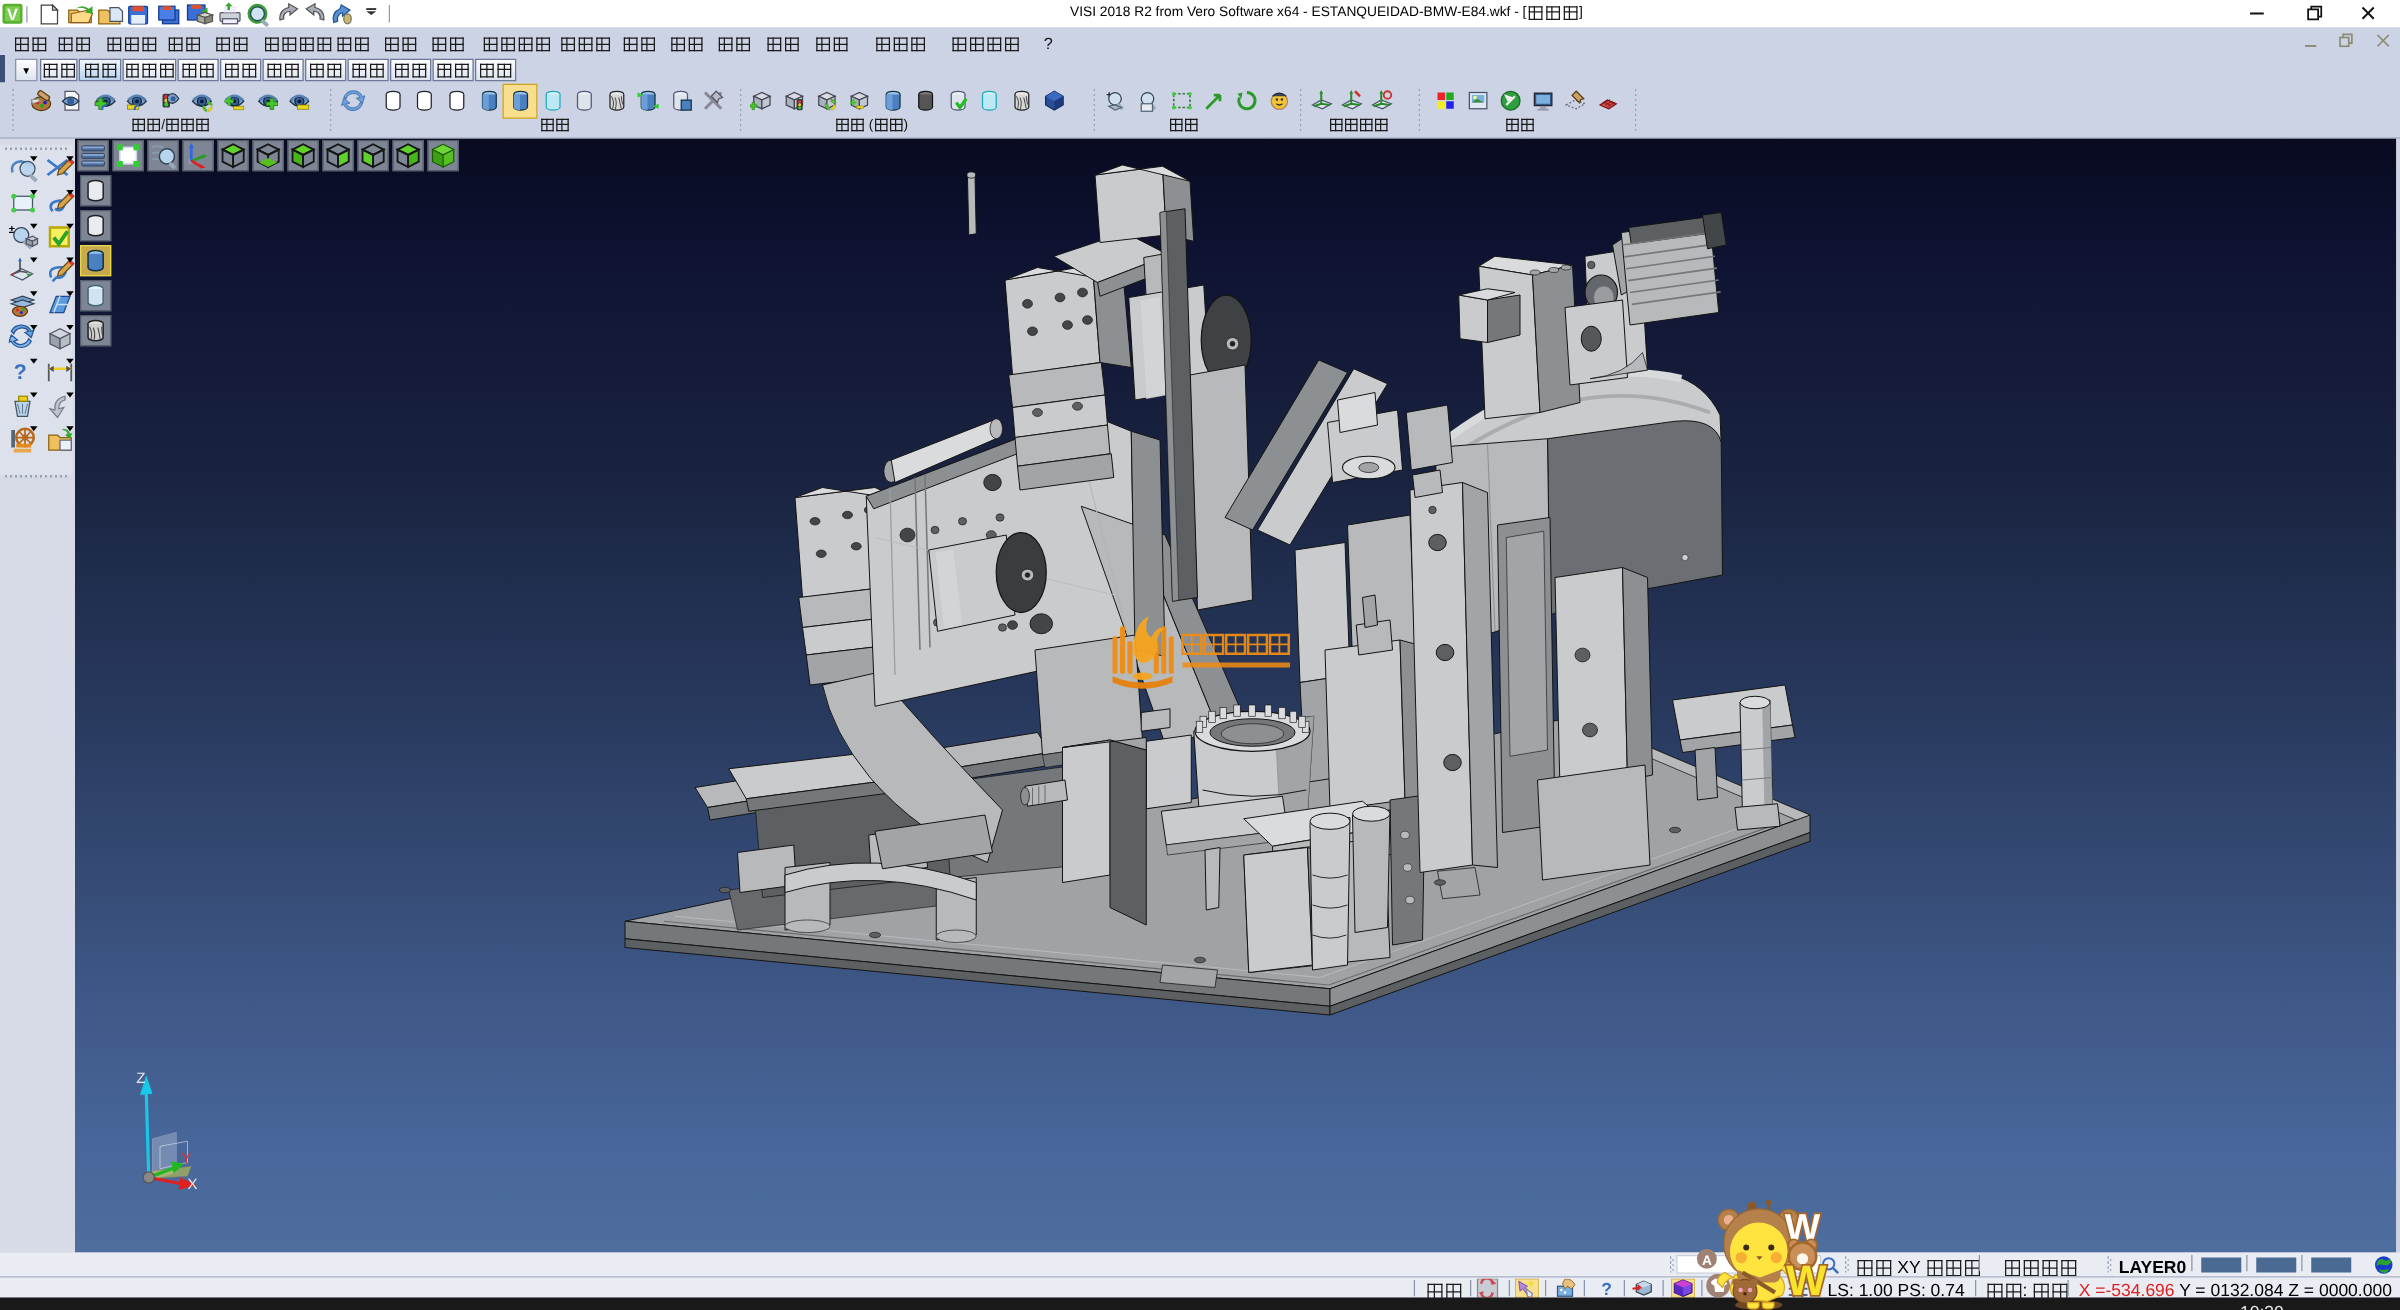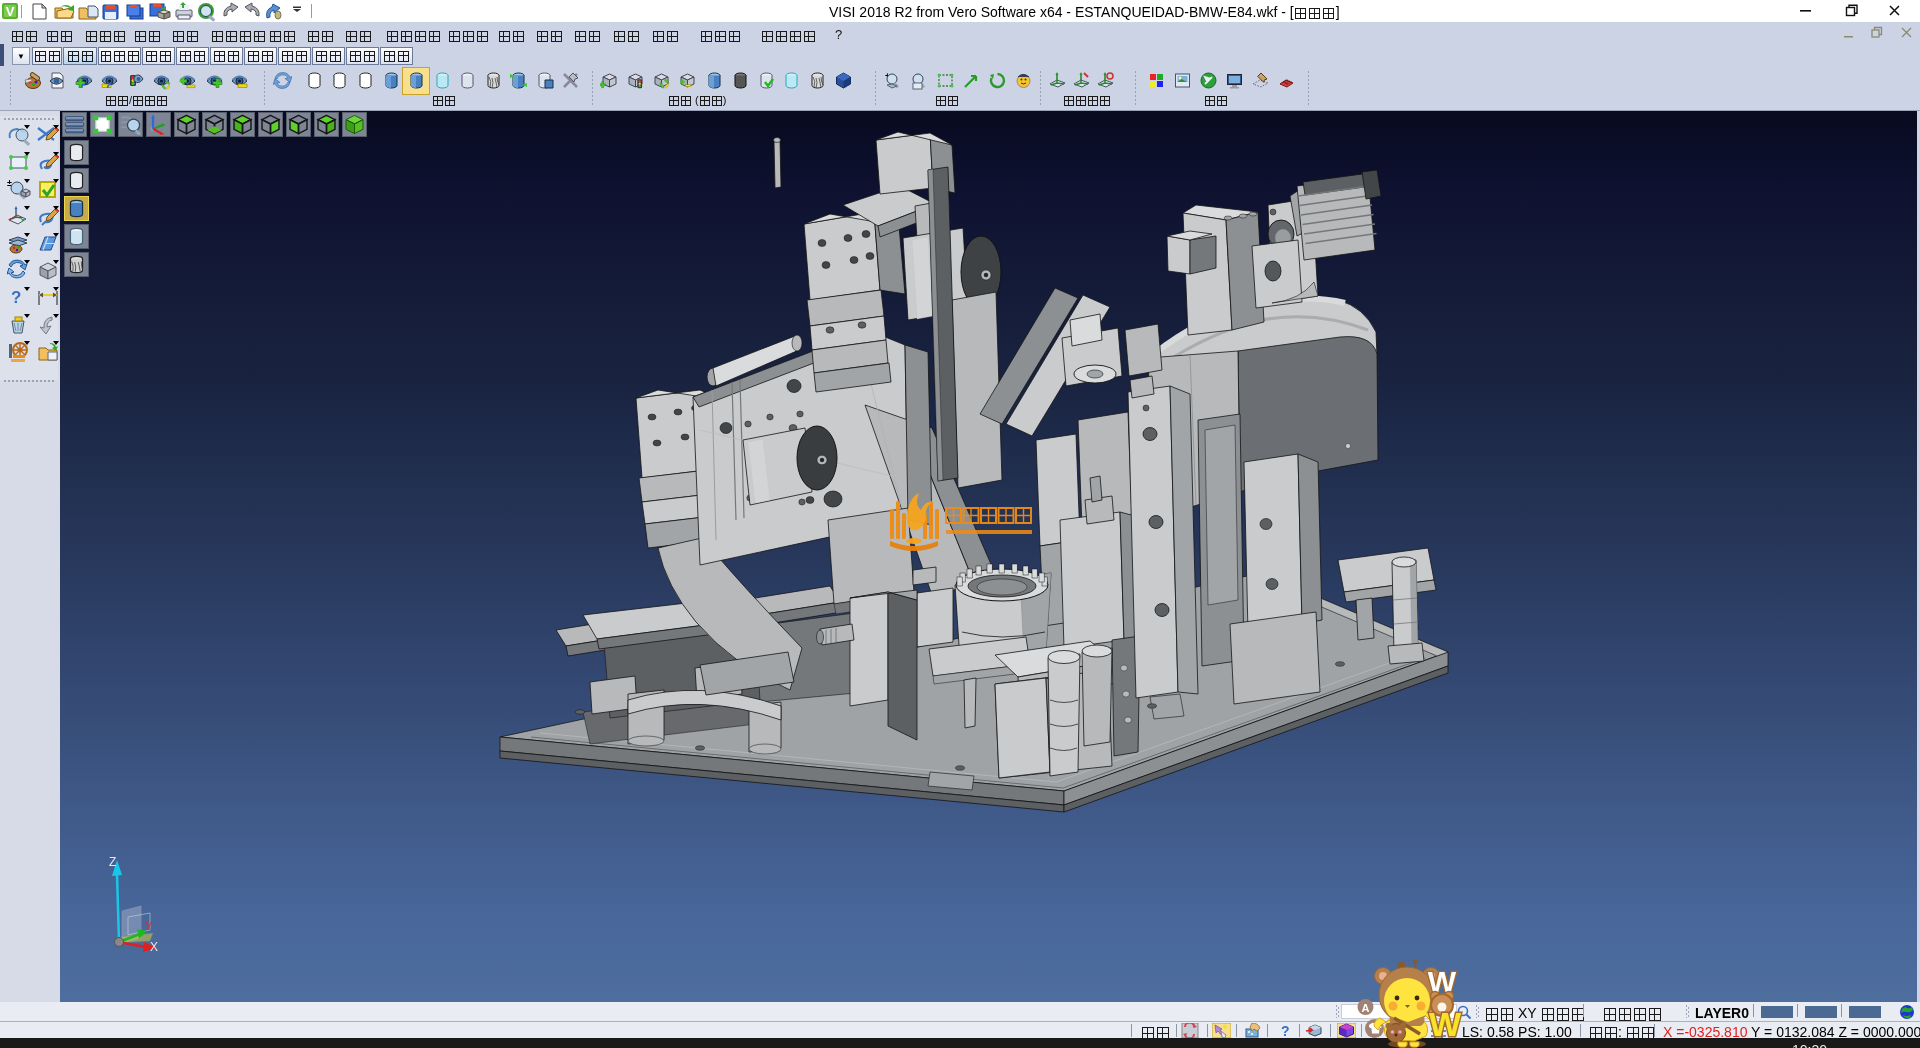--- a/index.html
+++ b/index.html
@@ -10,21 +10,21 @@
  linear-gradient(#1a1a1a,#1a1a1a) 0 100%/100% 1px,
  linear-gradient(#1a1a1a,#1a1a1a) 0 0/1px 100%,
  linear-gradient(#1a1a1a,#1a1a1a) 100% 0/1px 100%,
  linear-gradient(#1a1a1a,#1a1a1a) 0 48%/100% 1px,
  linear-gradient(#1a1a1a,#1a1a1a) 48% 0/1px 100%;
 background-repeat:no-repeat}
 i.z11{width:11px;height:11px;margin:0 1.5px}
 i.z10{width:10px;height:10px;margin:0 1px}
 i.z13{width:12px;height:13px;margin:0 1.5px}
 #titlebar{position:absolute;left:0;top:0;width:1920px;height:22px;background:#fff}
-#title-text{position:absolute;left:829px;top:4px;font-size:14px;color:#000;white-space:nowrap}
+#title-text{position:absolute;left:856px;top:4px;font-size:11px;color:#000;white-space:nowrap}
 #menubar{position:absolute;left:0;top:22px;width:1920px;height:22px;background:#ccd3e4}
 .menuitem{position:absolute;top:5px;white-space:nowrap}
 #tabrow{position:absolute;left:0;top:44px;width:1920px;height:22px;background:#ccd3e4}
 .tab{position:absolute;top:3px;height:18px;border:1px solid #6b7a99;background:linear-gradient(#fdfdfe,#dce2ef);display:flex;align-items:center;justify-content:center}
 .tab.sel{background:linear-gradient(#eef4fb,#b9d3ee)}
 #toolbar{position:absolute;left:0;top:66px;width:1920px;height:45px;background:#ccd3e4;border-bottom:1px solid #9aa3b8}
 .tbsep{position:absolute;top:5px;height:36px;width:1px;background-image:repeating-linear-gradient(#98a0b4 0 2px,transparent 2px 4px)}
 .tblabel{position:absolute;top:28px;font-size:11px;color:#111;white-space:nowrap}
 #leftdock{position:absolute;left:0;top:111px;width:60px;height:891px;background:#d7dbe8}
 #viewport{position:absolute;left:60px;top:111px;width:1857px;height:891px;overflow:hidden;
@@ -994,25 +994,25 @@
         <rect x="0" y="0" width="19" height="15" fill="#f7df8e" stroke="#caa22a"></rect>
         <path d="M9.5 1 l7 3 v7 l-7 3 -7 -3 v-7z" fill="#7a4ae0" stroke="#3a1a8a"></path>
         <path d="M9.5 1 l7 3 -7 3 -7 -3z" fill="#d040d0"></path>
         <path d="M2.5 4 v7 l7 3 v-7z" fill="#5a2ac0"></path>
       </svg>
 <div class="ssep" style="left:1361px"></div>
 <svg class="abs" style="left:1429px;top:1px" width="19" height="15" viewBox="0 0 19 15">
         <rect x="0" y="0" width="19" height="15" fill="#e9ecf2"></rect>
         <path d="M2 3 h15 M2 8 h15 M2 13 h15 M6 0 h0 M6 0 v15 M13 0 v15" stroke="#5a6a85" stroke-width="1.5"></path>
       </svg>
-<div class="s2txt" style="left:1462px">LS: 0.58 PS: 1.00</div>
+<div class="s2txt" style="left:1462px">LS: 1.00 PS: 0.74</div>
 <div class="ssep" style="left:1580px"></div>
 <div class="s2txt" style="left:1588px"><i class="z z13"></i><i class="z z13"></i>: <i class="z z13"></i><i class="z z13"></i></div>
 <div class="ssep" style="left:1654px"></div>
-<div class="s2txt" style="left:1663px"><span style="color:#e02020">X =-0325.810</span> Y = 0132.084 Z = 0000.000</div>
+<div class="s2txt" style="left:1663px"><span style="color:#e02020">X =-534.696</span> Y = 0132.084 Z = 0000.000</div>
 </div>
 <div id="taskstrip"><svg width="1920" height="10" viewBox="0 0 1920 10">
         <text x="1792" y="13" font-size="14" fill="#e8e8e8" font-family="Liberation Sans">10:30</text>
       </svg></div>
 <svg class="abs" style="left:1350px;top:958px;z-index:50" width="160" height="90" viewBox="0 0 160 90">
 <ellipse cx="57" cy="86" rx="19" ry="4" fill="#b5702a" opacity=".55"></ellipse>
 <circle cx="15.5" cy="49" r="8" fill="#a08274"></circle>
       <text x="15.5" y="54" font-size="11" font-weight="bold" fill="#fff" text-anchor="middle">A</text>
 <circle cx="24.5" cy="70.5" r="9.5" fill="#a08274"></circle>
       <path d="M19 67 l3 -2 h5 l3 2 2 2 -2.5 1.5 -.5 5 h-7 l-.5 -5 -2.5 -1.5z" fill="#fff"></path>

